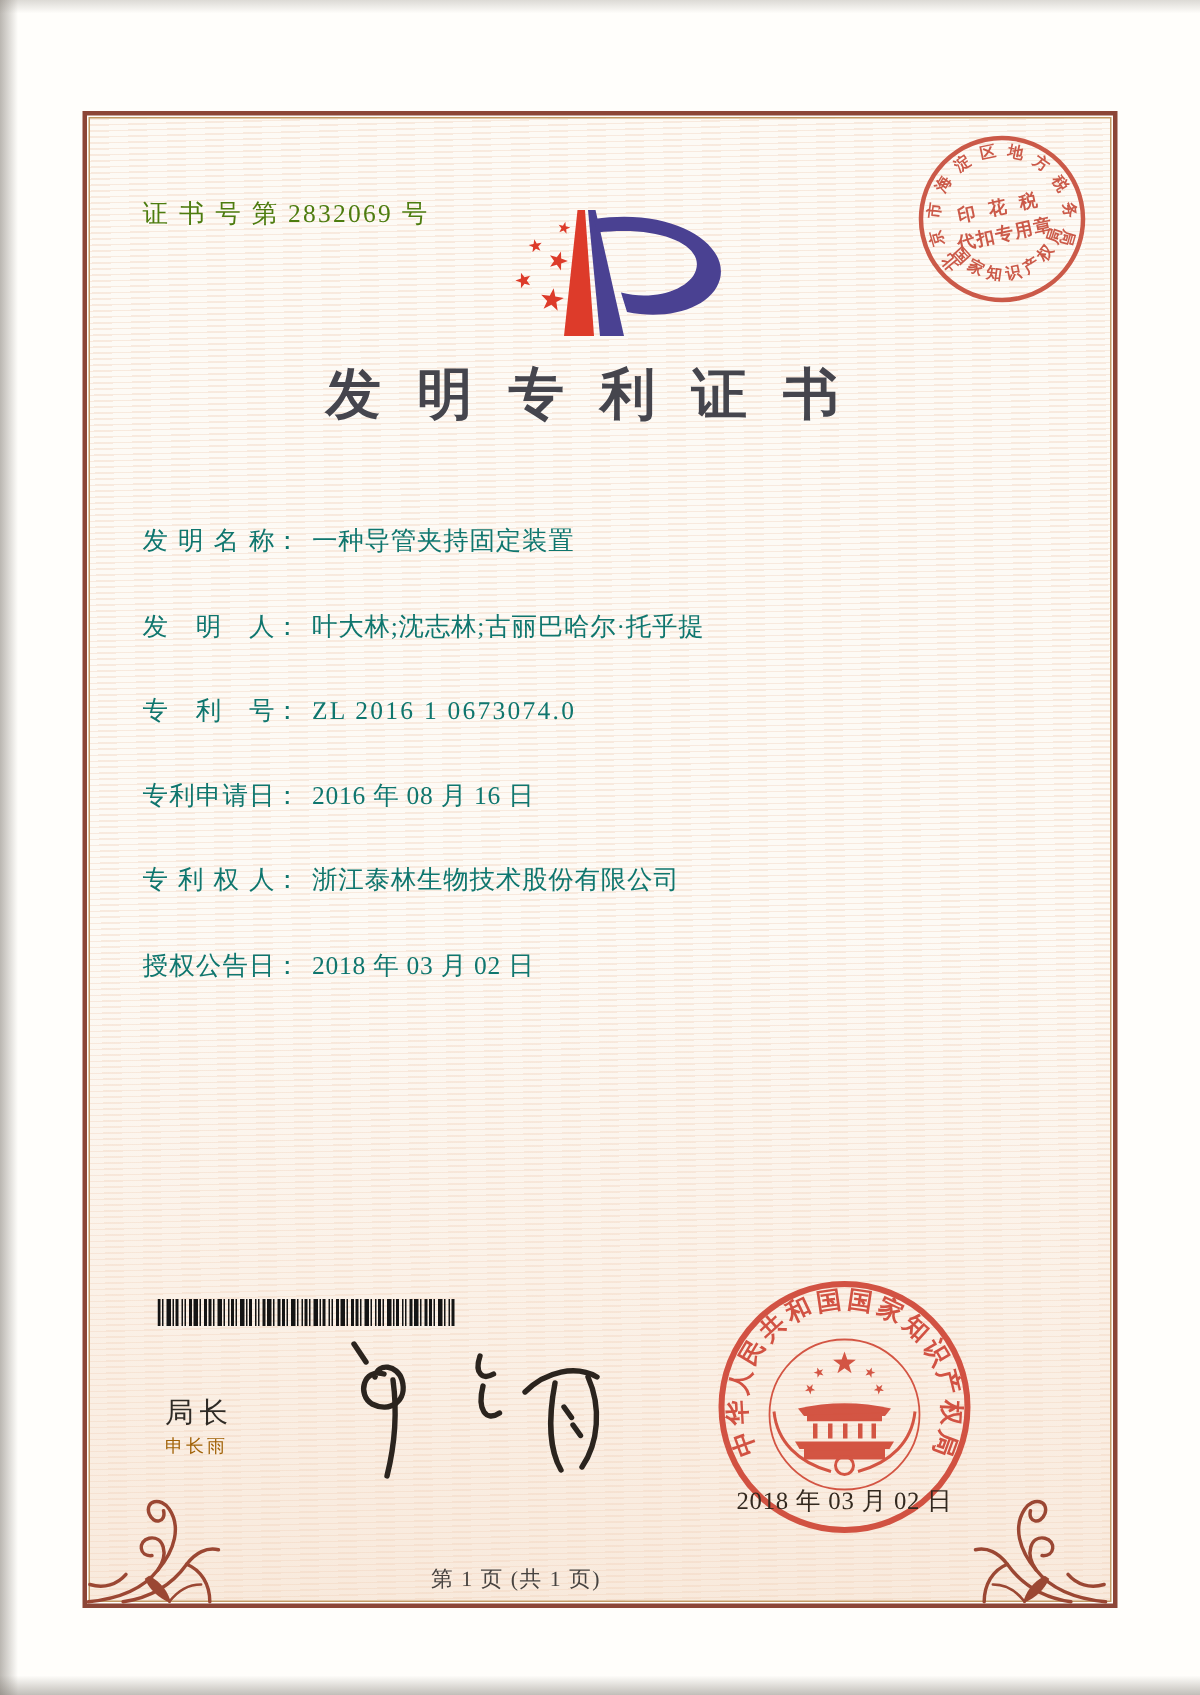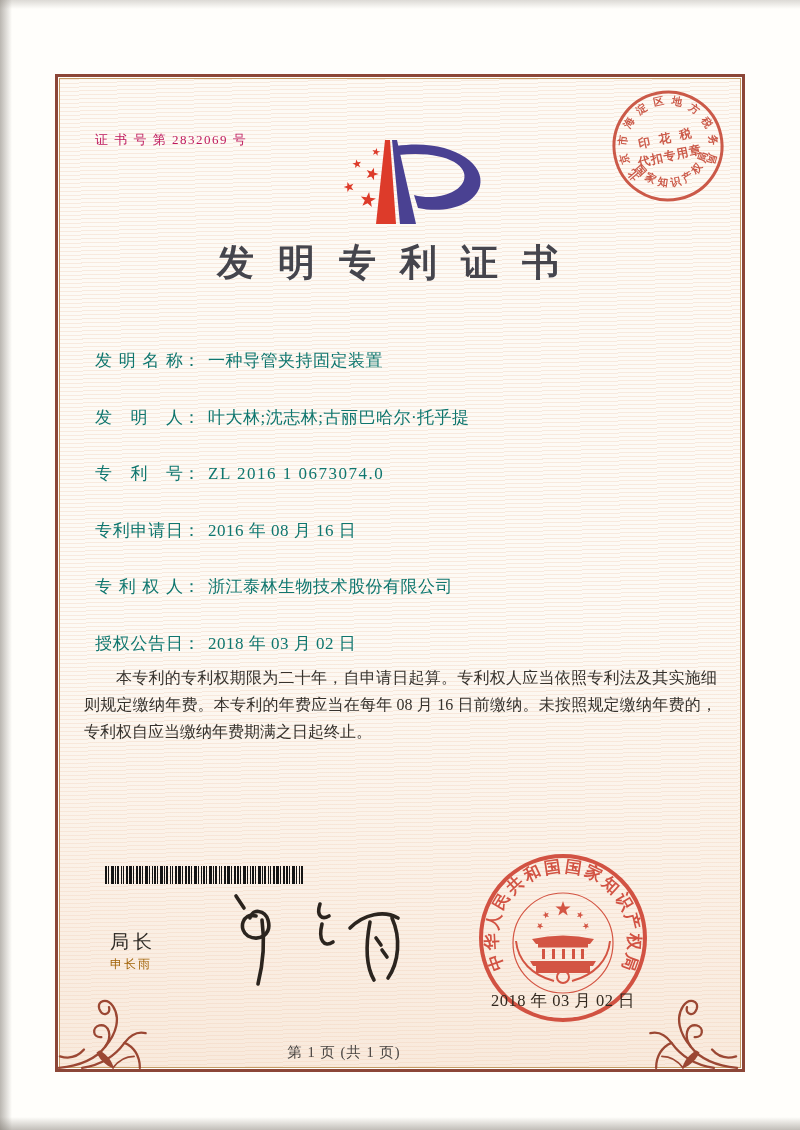--- a/index.html
+++ b/index.html
@@ -20,21 +20,21 @@
   .frame-gold{position:absolute;inset:1px;border:1px solid #c39a64;}
   .guilloche{position:absolute;inset:2px;
     background:
       linear-gradient(180deg,rgba(252,248,243,0) 0 55%,rgba(246,219,197,.28) 78%,rgba(242,211,186,.42) 100%),
       repeating-linear-gradient(178.5deg,rgba(236,195,168,.30) 0 1px,rgba(255,255,255,0) 1px 4px);
     background-color:#fdfaf5;}
 
   .flourish{position:absolute;z-index:6;}
   .flourish.right{transform:scaleX(-1);}
 
-  .cert-no{position:absolute;left:95px;top:131px;font-size:13px;letter-spacing:1.5px;color:#be185d;z-index:10;}
+  .cert-no{position:absolute;left:95px;top:131px;font-size:17px;letter-spacing:1.5px;color:#4d7c0f;z-index:10;}
   .logo{position:absolute;left:330px;top:138px;z-index:10;}
   .title{position:absolute;left:55px;top:238px;width:690px;text-align:center;
     font-size:37px;font-weight:600;color:#45454d;letter-spacing:24px;box-sizing:border-box;z-index:10;}
 
   .field-row{position:absolute;left:95px;font-size:17px;color:#0f766e;z-index:10;white-space:nowrap;}
   .field-label{display:inline-block;width:88px;text-align:justify;text-align-last:justify;vertical-align:bottom;}
   .field-colon{margin:0 2px 0 0;}
   .field-value{margin-left:6px;letter-spacing:.5px;}
 
   .body-text{position:absolute;left:84px;top:664px;width:633px;z-index:10;
@@ -125,21 +125,20 @@
   <span class="field-label">专利申请日</span><span class="field-colon">：</span><span class="field-value">2016 年 08 月 16 日</span>
 </div>
 <div class="field-row" style="top:575px">
   <span class="field-label">专利权人</span><span class="field-colon">：</span><span class="field-value">浙江泰林生物技术股份有限公司</span>
 </div>
 <div class="field-row" style="top:632px">
   <span class="field-label">授权公告日</span><span class="field-colon">：</span><span class="field-value">2018 年 03 月 02 日</span>
 </div>
 
 <div class="body-text">
-  <p>本专利的专利权期限为二十年，自申请日起算。专利权人应当依照专利法及其实施细则规定缴纳年费。本专利的年费应当在每年 08 月 16 日前缴纳。未按照规定缴纳年费的，专利权自应当缴纳年费期满之日起终止。</p>
 </div>
 
 <svg class="barcode" width="200" height="18">
     <rect x="0" y="0" width="2" height="18" fill="#141414"></rect>
     <rect x="3" y="0" width="1" height="18" fill="#141414"></rect>
     <rect x="6" y="0" width="3" height="18" fill="#141414"></rect>
     <rect x="10" y="0" width="1" height="18" fill="#141414"></rect>
     <rect x="12" y="0" width="2" height="18" fill="#141414"></rect>
     <rect x="16" y="0" width="1" height="18" fill="#141414"></rect>
     <rect x="18" y="0" width="1" height="18" fill="#141414"></rect>

